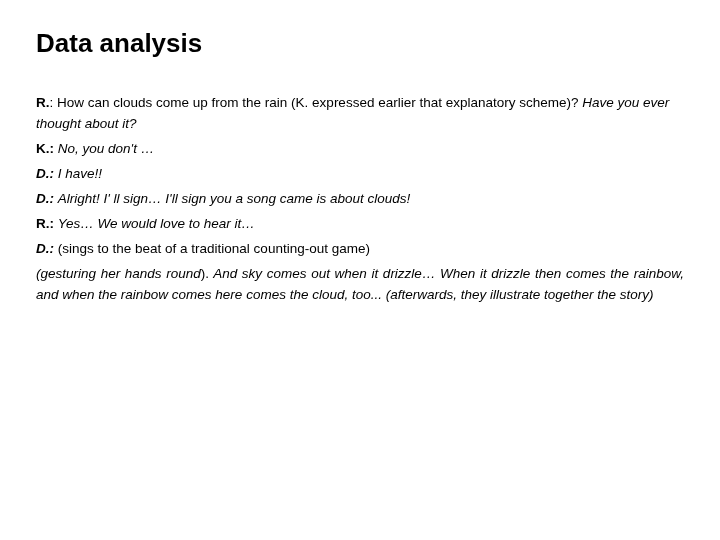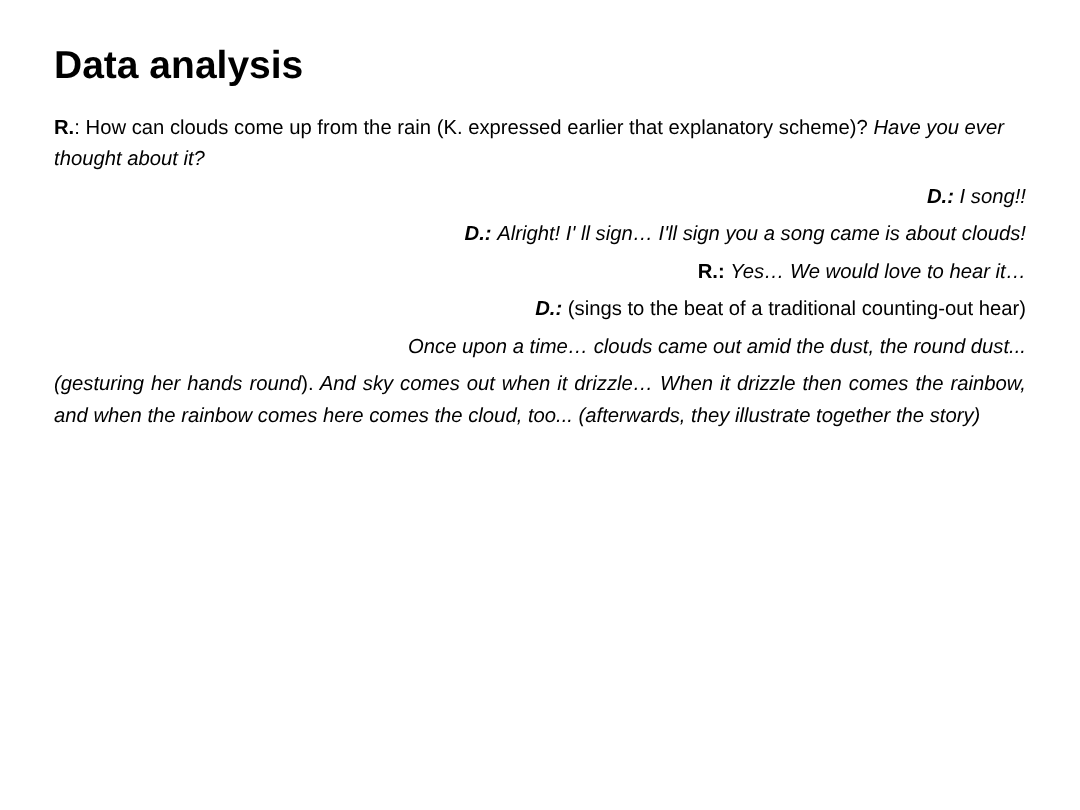--- a/index.html
+++ b/index.html
@@ -39,22 +39,21 @@
       font-size: 24px;
       font-weight: normal;
       color: #000000;
       line-height: 1.3;
     }
 
     .content-block {
       display: flex;
       flex-direction: column;
       gap: 4px;
-      margin-top: 6px;
-      align-items: flex-end;
+      margin-top: 24px;
     }
 
     .line {
       font-size: 13.5px;
       color: #000000;
       line-height: 1.55;
     }
 
     .line .bold {
       font-weight: bold;
@@ -84,40 +83,40 @@
   <div class="title-block">
     <div class="main-title">Data analysis</div>
   </div>
 
   <div class="content-block">
 
     <div class="line">
       <span class="bold">R.</span><span>: How can clouds come up from the rain (K. expressed earlier that explanatory scheme)? </span><span class="italic">Have you ever thought about it?</span>
     </div>
 
+    <div class="line">
+      <span class="bold">K.: </span><span class="italic">No, you don't …</span>
+    </div>
 
     <div class="line">
-      <span class="bold-italic">D.: </span><span class="italic">I song!!</span>
+      <span class="bold-italic">D.: </span><span class="italic">I have!!</span>
     </div>
 
 
     <div class="line">
       <span class="bold-italic">D.: </span><span class="italic">Alright! I' ll sign… I'll sign you a song came is about clouds!</span>
     </div>
 
     <div class="line">
       <span class="bold">R.: </span><span class="italic">Yes… We would love to hear it…</span>
     </div>
 
     <div class="line">
-      <span class="bold-italic">D.: </span><span>(sings to the beat of a traditional counting-out hear)</span>
+      <span class="bold-italic">D.: </span><span>(sings to the beat of a traditional counting-out game)</span>
     </div>
 
-    <div class="line italic-line justified">
-      <span>Once upon a time… clouds came out amid the dust, the round dust...</span>
-    </div>
 
     <div class="line italic-line justified">
       <span>(gesturing her hands round<span style="font-style:normal">).</span> And sky comes out when it drizzle… When it drizzle then comes the rainbow, and when the rainbow comes here comes the cloud, too... (afterwards, they illustrate together the story)</span>
     </div>
 
   </div>
 </div>
 
 </body></html>

